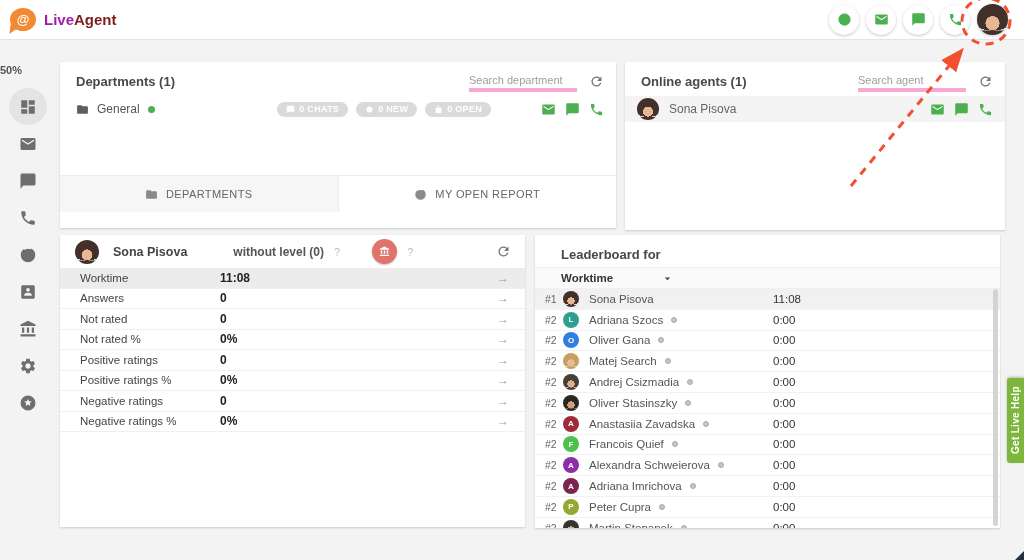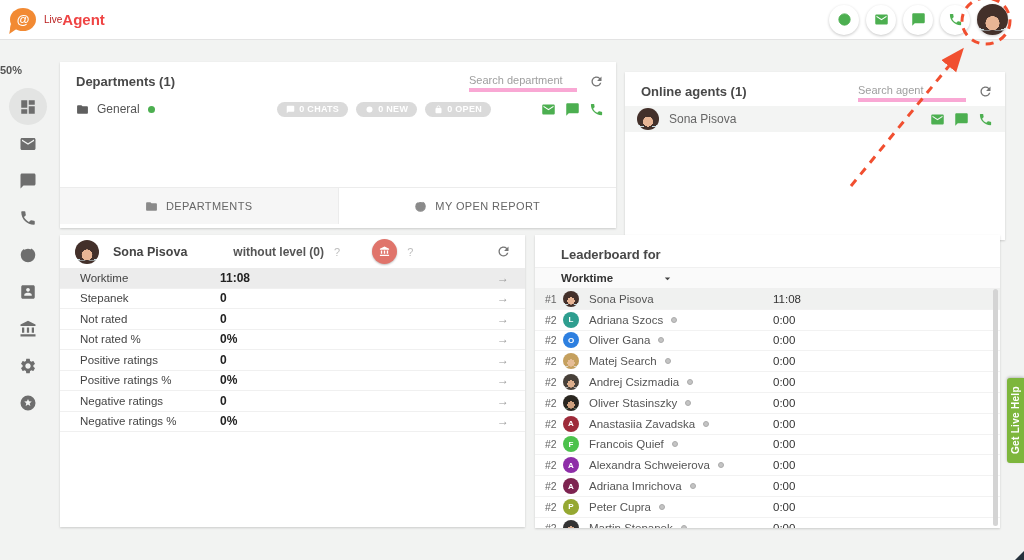--- a/index.html
+++ b/index.html
@@ -9,22 +9,22 @@
 svg{display:block;width:100%;height:100%;fill:currentColor}
 
 
 .header{position:absolute;top:0;left:0;right:0;height:40px;background:#fff;
   border-bottom:1px solid #e3e3e3;display:flex;align-items:center;z-index:5}
 .logo{display:flex;align-items:center;margin-left:10px;cursor:pointer}
 .logo-bubble{width:26px;height:23px;background:#f28a33;border-radius:50%;color:#fff;
   font-weight:bold;font-size:13px;display:flex;align-items:center;justify-content:center;position:relative}
 .logo-bubble::after{content:"";position:absolute;left:0;bottom:-4px;border:5px solid transparent;
   border-top-color:#f28a33;border-left-color:#f28a33;transform:rotate(10deg)}
-.logo-live{margin-left:8px;font-size:10px;font-weight:normal;color:#b91c1c}
-.logo-agent{font-size:15px;font-weight:bold;color:#ef4444}
+.logo-live{margin-left:8px;font-size:15px;font-weight:bold;color:#a21caf}
+.logo-agent{font-size:15px;font-weight:bold;color:#7f1d1d}
 .header-right{margin-left:auto;display:flex;align-items:center;gap:7px;padding-right:16px}
 .header-actions{display:flex;gap:7px}
 .hbtn{width:30px;height:30px;border-radius:50%;background:#fff;border:none;
   box-shadow:0 1px 3px rgba(0,0,0,.22);display:flex;align-items:center;justify-content:center;cursor:pointer}
 .hbtn-ic{width:15px;height:15px;color:#4caf50;display:block}
 .header-avatar{width:31px;height:31px;cursor:pointer;box-shadow:0 1px 3px rgba(0,0,0,.2)}
 
 
 .avatar{border-radius:50%;background:#ccc;overflow:hidden;flex-shrink:0}
 .avatar.initial{color:#fff;display:flex;align-items:center;justify-content:center;font-weight:bold}
@@ -35,21 +35,21 @@
 .zoom-label{margin-top:24px;font-size:11px;font-weight:bold;color:#555;height:13px}
 .side-items{display:flex;flex-direction:column;align-items:center;margin-top:11px}
 .side-item{width:38px;height:37px;display:flex;align-items:center;justify-content:center;
   cursor:pointer;border-radius:50%}
 .side-item.active{background:#e3e4e3}
 .side-ic{width:18px;height:18px;color:#6e6e6e;display:block}
 
 
 .panel{position:absolute;background:#fff;box-shadow:0 1px 2px rgba(0,0,0,.16)}
 .departments{left:60px;top:62px;width:556px;height:166px}
-.online-agents{left:625px;top:72px;width:380px;height:168px}
+.online-agents{left:625px;top:62px;width:380px;height:168px}
 .work-report{left:60px;top:235px;width:465px;height:292px}
 .leaderboard{left:535px;top:235px;width:465px;height:293px;overflow:hidden}
 .panel-head{display:flex;align-items:center;height:30px;padding:9px 12px 0 16px}
 .panel-title{font-size:13px;font-weight:bold;color:#484848}
 .search-wrap{margin-left:auto;display:flex;align-items:center;gap:12px}
 .search-input{width:108px;border:none;border-bottom:4px solid #f9a8d4;font-size:11px;
   color:#777;padding:2px 0;outline:none;background:transparent}
 .search-input::placeholder{color:#9e9e9e}
 .refresh-btn{width:15px;height:15px;color:#757575;background:none;border:none;cursor:pointer;padding:0;flex-shrink:0}
 
@@ -57,21 +57,21 @@
 .dept-row{display:flex;align-items:center;height:26px;margin-top:4px;padding:0 12px 0 16px;cursor:pointer}
 .folder-ic{width:13px;height:13px;color:#5f5f5f;display:block}
 .dept-name{font-size:12px;color:#555;margin-left:8px}
 .online-dot{width:7px;height:7px;border-radius:50%;background:#4caf50;margin-left:8px}
 .badges{display:flex;gap:8px;margin-left:auto}
 .pill{display:flex;align-items:center;gap:4px;background:#dadada;color:#fff;font-size:9px;
   font-weight:bold;letter-spacing:.3px;border-radius:9px;padding:0 9px;height:15px;white-space:nowrap}
 .pill-ic{width:9px;height:9px;color:#fff;display:block}
 .row-actions{display:flex;gap:9px;margin-left:50px;align-items:center}
 .act-ic{width:15px;height:15px;color:#4caf50;display:block;cursor:pointer}
-.dept-tabs{position:absolute;bottom:4px;left:0;right:0;height:37px;display:flex;border-top:1px solid #ececec;background:#fff}
+.dept-tabs{position:absolute;bottom:16px;left:0;right:0;height:37px;display:flex;border-top:1px solid #ececec;background:#fff}
 .tab{flex:1;display:flex;align-items:center;justify-content:center;gap:8px;font-size:11px;
   color:#666;letter-spacing:.4px;cursor:pointer;background:#fff;border:none}
 .tab.active{background:#f6f6f6;border-right:1px solid #ececec}
 .tab-ic{width:13px;height:13px;color:#8a8a8a;display:block}
 
 
 .agent-row{display:flex;align-items:center;height:26px;margin-top:4px;background:#f3f4f3;
   padding:0 12px;cursor:pointer}
 .agent-avatar{width:22px;height:22px}
 .agent-name{font-size:12px;color:#666;margin-left:10px}
@@ -386,21 +386,21 @@
         </button>
     </div>
     <div class="wr-rows" data-name="stats-list">
 
     <div class="stat-row hl" data-name="stat-row-worktime">
           <span class="stat-label" data-name="stat-label">Worktime</span>
           <span class="stat-value" data-name="stat-value">11:08</span>
           <span class="stat-arrow" data-name="arrow-right-icon">→</span>
         </div>
         <div class="stat-row" data-name="stat-row-answers">
-          <span class="stat-label" data-name="stat-label">Stepanek</span>
+          <span class="stat-label" data-name="stat-label">Answers</span>
           <span class="stat-value" data-name="stat-value">0</span>
           <span class="stat-arrow" data-name="arrow-right-icon">→</span>
         </div>
         <div class="stat-row" data-name="stat-row-not-rated">
           <span class="stat-label" data-name="stat-label">Not rated</span>
           <span class="stat-value" data-name="stat-value">0</span>
           <span class="stat-arrow" data-name="arrow-right-icon">→</span>
         </div>
         <div class="stat-row" data-name="stat-row-not-rated">
           <span class="stat-label" data-name="stat-label">Not rated %</span>

